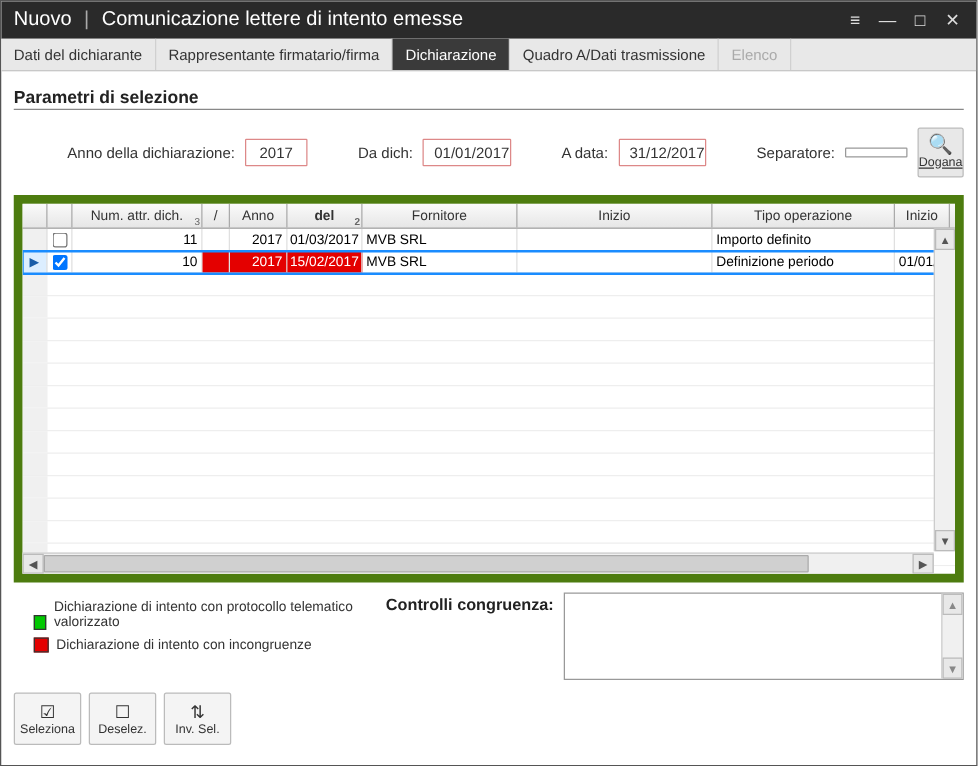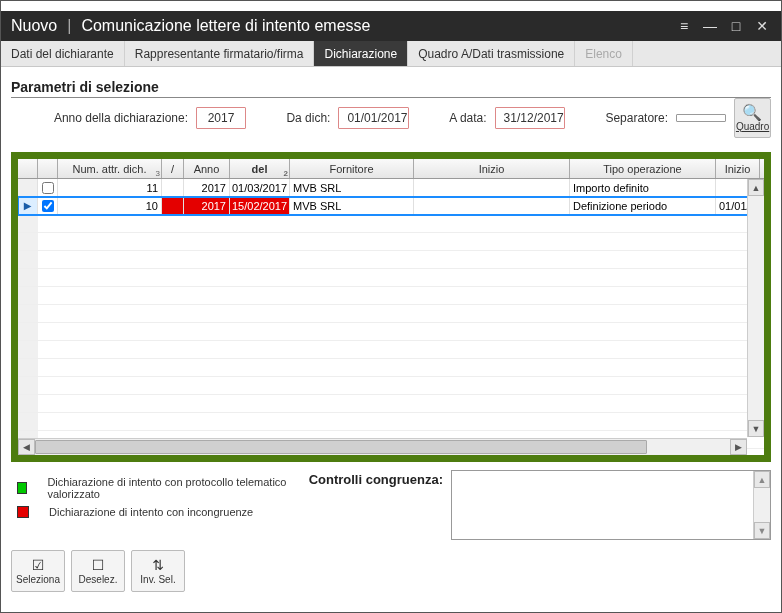--- a/index.html
+++ b/index.html
@@ -1,34 +1,34 @@
 <!DOCTYPE html>
 <html><head>
 <meta charset="utf-8">
 <style>
 * { box-sizing: border-box; margin: 0; padding: 0; font-family: "Segoe UI", Tahoma, sans-serif; }
 body { width: 782px; height: 613px; background: #fff; overflow: hidden; border: 1px solid #555; }
 
 
-.titlebar { height: 30px; background: #2a2a2a; color: #fff; display: flex; align-items: center; padding: 0 6px 0 10px; font-size: 16px; margin-top: 10px; }
+.titlebar { height: 30px; background: #2a2a2a; color: #fff; display: flex; align-items: center; padding: 0 6px 0 10px; font-size: 16px; }
 .titlebar .title-left { font-weight: 400; }
 .titlebar .title-sep { margin: 0 10px; color: #aaa; }
 .titlebar .title-main { font-weight: 300; }
 .titlebar .spacer { flex: 1; }
 .titlebar .win-btn { width: 26px; height: 22px; display: inline-flex; align-items: center; justify-content: center; color: #ddd; cursor: pointer; font-size: 14px; }
 
 
 .tabs { height: 26px; background: #e8e8e8; display: flex; border-bottom: 1px solid #c8c8c8; font-size: 12px; }
 .tab { padding: 0 10px; display: flex; align-items: center; color: #333; cursor: pointer; border-right: 1px solid #d0d0d0; }
 .tab.active { background: #3a3a3a; color: #fff; }
 .tab.disabled { color: #aaa; }
 
 
 .params { padding: 12px 10px 8px 10px; }
-.params h3 { font-size: 14px; font-weight: bold; color: #222; border-bottom: 1px solid #888; padding-bottom: 2px; }
+.params h3 { font-size: 14px; font-weight: bold; color: #222; margin-bottom: 14px; border-bottom: 1px solid #888; padding-bottom: 2px; }
 .param-row { display: flex; align-items: center; gap: 8px; font-size: 12px; color: #333; }
 .param-row label { white-space: nowrap; text-align: right; }
 .param-input { border: 1px solid #d88; background: #fff; padding: 3px 8px; font-size: 12px; color: #333; text-align: center; min-width: 50px; border-radius: 1px; }
 .param-input.small { width: 40px; }
 .param-input.plain { border: 1px solid #999; }
 .gap { width: 28px; }
 .search-btn { width: 42px; height: 40px; background: #e8e8e8; border: 1px solid #bbb; display: flex; flex-direction: column; align-items: center; justify-content: center; font-size: 10px; color: #333; cursor: pointer; margin-left: auto; border-radius: 2px; }
 .search-btn .mag { font-size: 16px; line-height: 16px; }
 .search-btn u { text-decoration: underline; }
 
@@ -80,21 +80,21 @@
 
 .bottom { padding: 8px 10px 6px 10px; }
 .congr-row { display: flex; align-items: flex-start; gap: 8px; margin-bottom: 10px; }
 .congr-row .lbl { font-size: 13px; font-weight: bold; color: #222; padding-top: 2px; margin-left: auto; }
 .congr-box { width: 320px; height: 70px; border: 1px solid #999; background: #fff; color: #888; font-size: 12px; padding: 4px 6px; position: relative; }
 .congr-box .mini-scroll { position: absolute; right: 0; top: 0; bottom: 0; width: 17px; background: #f0f0f0; border-left: 1px solid #ccc; }
 .congr-box .mini-scroll .vbtn { height: 17px; background: #e8e8e8; border: 1px solid #bbb; display:flex; align-items:center; justify-content:center; font-size:9px; color:#888; }
 .congr-box .mini-scroll .vbtn.bot { position:absolute; bottom:0; left:0; right:0; }
 
 .legend { font-size: 11px; color: #333; }
-.legend-item { display: flex; align-items: center; gap: 20px; margin: 6px 6px; }
+.legend-item { display: flex; align-items: flex-end; gap: 6px; margin: 6px 16px; }
 .legend-sw { width: 12px; height: 12px; border: 1px solid #333; }
 .legend-sw.green { background: #00c800; }
 .legend-sw.red { background: #e40000; }
 
 .bottom-toolbar { display: flex; gap: 6px; margin-top: 6px; }
 .tb-btn { width: 54px; height: 42px; border: 1px solid #bbb; background: #f4f4f4; font-size: 10px; color: #333; display: flex; flex-direction: column; align-items: center; justify-content: center; cursor: pointer; border-radius: 2px; gap: 2px; }
 .tb-btn .tb-icon { font-size: 14px; line-height: 14px; }
 
 
 .pointer-glyph { color: #1a5da8; font-size: 10px; }
@@ -133,21 +133,21 @@
     <label>Da dich:</label>
     <span class="param-input">01/01/2017</span>
     <span class="gap"></span>
     <label>A data:</label>
     <span class="param-input">31/12/2017</span>
     <span class="gap"></span>
     <label>Separatore:</label>
     <span class="param-input plain small"></span>
     <div class="search-btn">
       <span class="mag">🔍</span>
-      <span><u>Quadro</u></span>
+      <span><u>Dogana</u></span>
     </div>
   </div>
 </div>
 
 <div class="grid-wrap">
   <div class="grid-head">
     <div class="gh gh-flag"></div>
     <div class="gh gh-check"></div>
     <div class="gh gh-num">
         <span>Num. attr. dich.</span>

